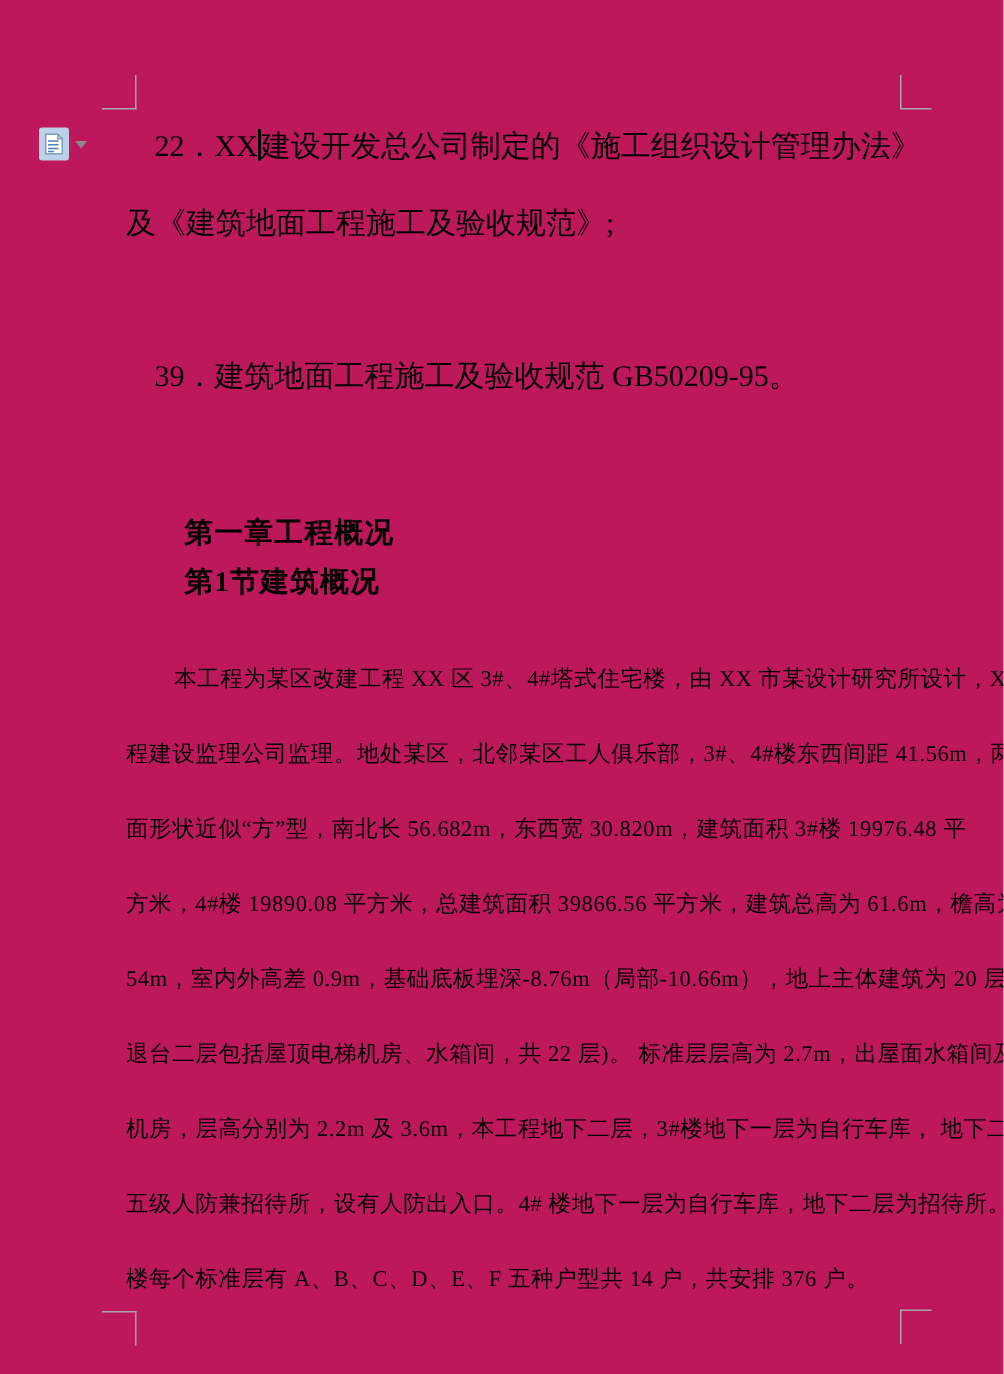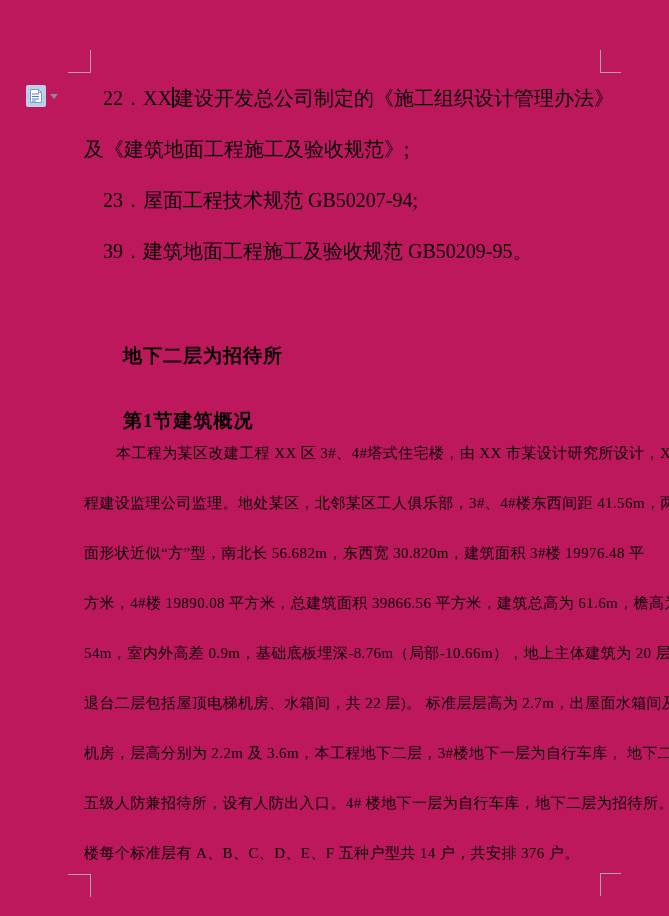--- a/index.html
+++ b/index.html
@@ -20,21 +20,21 @@
   .paste-arrow{margin:9px 0 0 4px;width:0;height:0;border-left:4px solid transparent;border-right:4px solid transparent;border-top:5px solid #8b8b8b;}
   
   .line{position:absolute;white-space:nowrap;line-height:24px;}
   .num-item{font-size:20px;}
   .i22 {left:103px;top:86px;}
   .i22b{left:84px; top:137px;}
   .i23 {left:103px;top:188px;}
   .i24 {left:103px;top:239px;}
   .heading{font-size:19px;font-weight:bold;letter-spacing:1px;}
   .h1{left:123px;top:344px;}
-  .h2{left:123px;top:377px;margin-top:32px;}
+  .h2{left:123px;top:377px;}
   .caret{display:inline-block;width:2px;height:21px;background:#000;vertical-align:-3px;}
   .bodytext{position:absolute;left:84px;top:428px;width:522px;font-size:15px;}
   .bline{height:50px;line-height:50px;letter-spacing:0.4px;white-space:nowrap;}
   .indent{padding-left:32px;}
 </style>
 </head>
 <body>
 
 <div class="page">
 
@@ -51,24 +51,23 @@
         <path d="M3 6 h7 M3 8.5 h7 M3 11 h7 M3 13 h4" stroke="#4f81bd" stroke-width="1"></path>
       </svg>
     </div>
     <div class="paste-arrow"></div>
   </div>
 
   <div class="line num-item i22">
     <span>22．XX</span><span class="caret"></span><span>建设开发总公司制定的《施工组织设计管理办法》</span>
   </div>
   <div class="line num-item i22b">及《建筑地面工程施工及验收规范》;</div>
-  <div class="line num-item i23">23．屋面工程技术规范 GB50207-94;</div>
   <div class="line num-item i24">39．建筑地面工程施工及验收规范 GB50209-95。</div>
 
-  <div class="line heading h1">地下二层为招待所</div>
+  <div class="line heading h1">第一章工程概况</div>
   <div class="line heading h2">第1节建筑概况</div>
 
   <div class="bodytext">
     <div class="bline indent">本工程为某区改建工程 XX 区 3#、4#塔式住宅楼，由 XX 市某设计研究所设计，XX 市某工</div>
     <div class="bline">程建设监理公司监理。地处某区，北邻某区工人俱乐部，3#、4#楼东西间距 41.56m，两楼平</div>
     <div class="bline">面形状近似“方”型，南北长 56.682m，东西宽 30.820m，建筑面积 3#楼 19976.48 平</div>
     <div class="bline">方米，4#楼 19890.08 平方米，总建筑面积 39866.56 平方米，建筑总高为 61.6m，檐高为</div>
     <div class="bline">54m，室内外高差 0.9m，基础底板埋深-8.76m（局部-10.66m），地上主体建筑为 20 层（局部</div>
     <div class="bline">退台二层包括屋顶电梯机房、水箱间，共 22 层)。 标准层层高为 2.7m，出屋面水箱间及电梯</div>
     <div class="bline">机房，层高分别为 2.2m 及 3.6m，本工程地下二层，3#楼地下一层为自行车库， 地下二层为</div>

